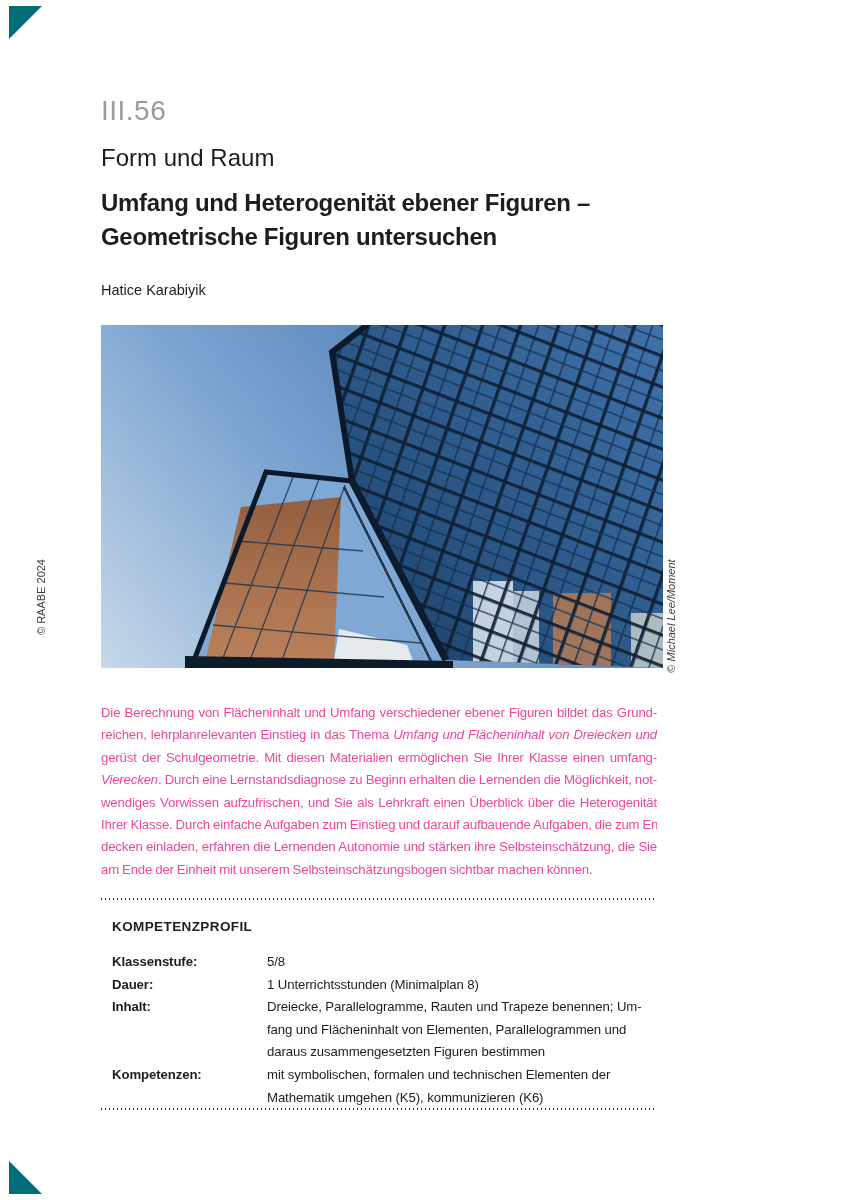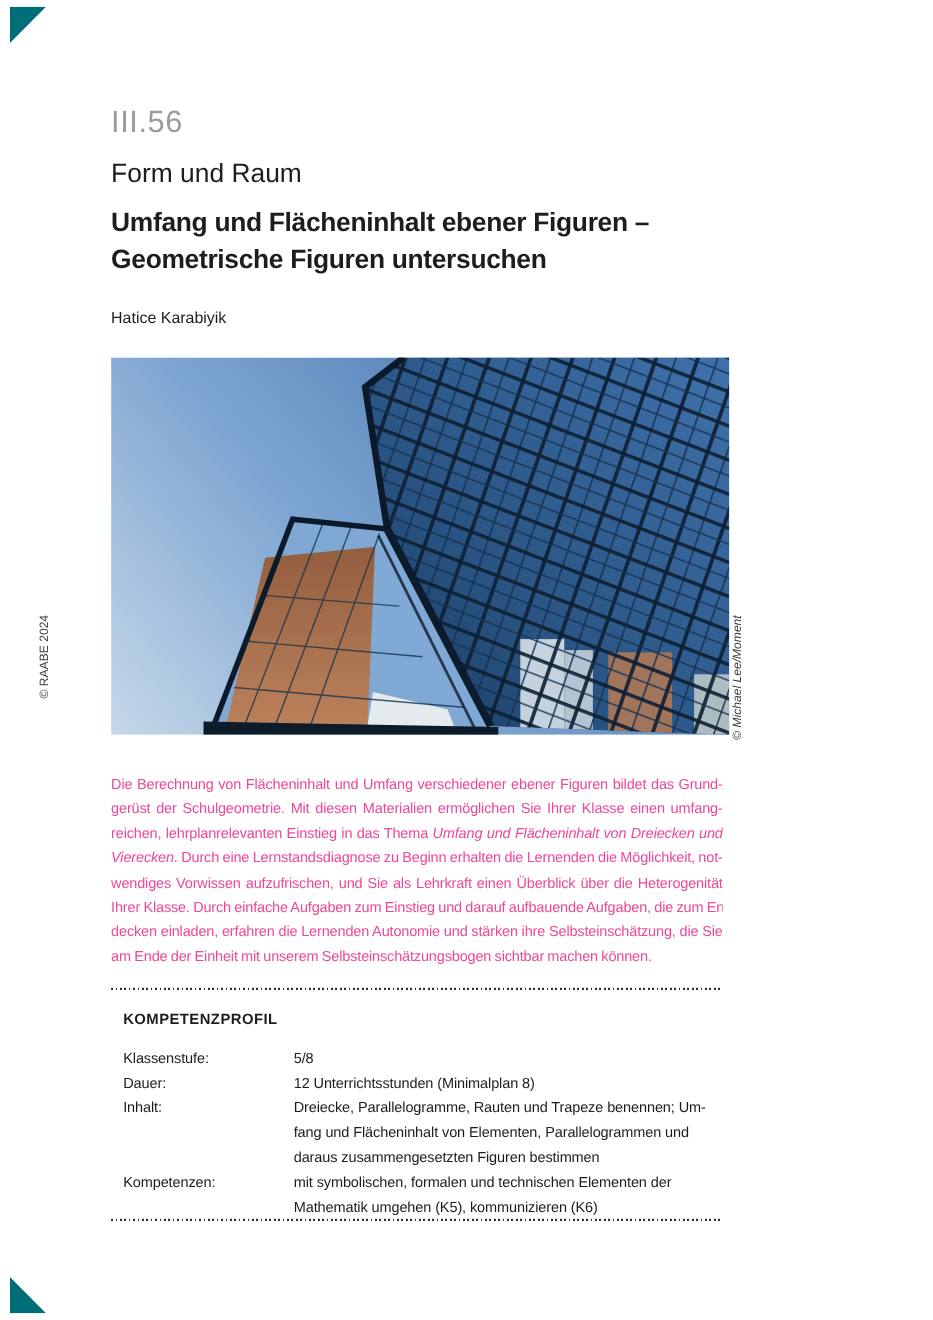--- a/index.html
+++ b/index.html
@@ -32,36 +32,36 @@
   .em{font-style:italic;}
   
   .dotted{position:absolute;left:101px;width:556px;height:2px;
     background:repeating-linear-gradient(to right,#2f2f2e 0 1.5px,transparent 1.5px 4px);}
   .dotted-1{top:898px;}
   .dotted-2{top:1108px;}
   
   .profile-heading{position:absolute;left:112px;top:919px;font-size:13.5px;font-weight:700;letter-spacing:.4px;text-align:center;}
   .profile{position:absolute;left:112px;top:951px;width:545px;display:grid;
     grid-template-columns:155px 1fr;font-size:13.2px;line-height:22.6px;letter-spacing:-.1px;}
-  .profile-label{font-weight:400;}
+  .profile-label{font-weight:700;}
   .profile-value{white-space:pre-line;}
 </style>
 </head>
 <body>
 
 <div class="page">
 
   <div class="tri tri-top"></div>
   <div class="tri tri-bottom"></div>
 
   <div class="issue">III.56</div>
   <div class="category">Form und Raum</div>
 
   <div class="title">
-    <div>Umfang und Flächeninhalt ebener Figuren –</div>
+    <div>Umfang und Heterogenität ebener Figuren –</div>
     <div>Geometrische Figuren untersuchen</div>
   </div>
 
   <div class="author">Hatice Karabiyik</div>
 
   <div class="photo">
     <svg viewBox="0 0 562 343" xmlns="http://www.w3.org/2000/svg">
       <defs>
         <linearGradient id="skyg" gradientUnits="userSpaceOnUse" x1="0" y1="343" x2="430" y2="-20">
           <stop offset="0" stop-color="#c6d8e9"></stop>
@@ -128,38 +128,38 @@
 
       <polygon points="84,331 352,336 352,343 84,343" fill="#0e1b28"></polygon>
     </svg>
   </div>
 
   <div class="side-copy">© RAABE 2024</div>
   <div class="photo-credit">© Michael Lee/Moment</div>
 
   <div class="intro">
     <div class="intro-line"><span>Die Berechnung von Flächeninhalt und Umfang verschiedener ebener Figuren bildet das Grund-</span><span class="em"></span><span></span></div>
+    <div class="intro-line"><span>reichen, lehrplanrelevanten Einstieg in das Thema </span><span class="em">Umfang und Flächeninhalt von Dreiecken und</span><span></span></div>
     <div class="intro-line"><span>gerüst der Schulgeometrie. Mit diesen Materialien ermöglichen Sie Ihrer Klasse einen umfang-</span><span class="em"></span><span></span></div>
-    <div class="intro-line"><span>reichen, lehrplanrelevanten Einstieg in das Thema </span><span class="em">Umfang und Flächeninhalt von Dreiecken und</span><span></span></div>
     <div class="intro-line"><span></span><span class="em">Vierecken</span><span>. Durch eine Lernstandsdiagnose zu Beginn erhalten die Lernenden die Möglichkeit, not-</span></div>
     <div class="intro-line"><span>wendiges Vorwissen aufzufrischen, und Sie als Lehrkraft einen Überblick über die Heterogenität</span><span class="em"></span><span></span></div>
     <div class="intro-line"><span>Ihrer Klasse. Durch einfache Aufgaben zum Einstieg und darauf aufbauende Aufgaben, die zum Ent-</span><span class="em"></span><span></span></div>
     <div class="intro-line"><span>decken einladen, erfahren die Lernenden Autonomie und stärken ihre Selbsteinschätzung, die Sie</span><span class="em"></span><span></span></div>
     <div class="intro-line last"><span>am Ende der Einheit mit unserem Selbsteinschätzungsbogen sichtbar machen können.</span><span class="em"></span><span></span></div>
   </div>
 
   <div class="dotted dotted-1"></div>
 
   <div class="profile-heading">KOMPETENZPROFIL</div>
 
   <div class="profile">
     <div class="profile-label">Klassenstufe:</div>
     <div class="profile-value">5/8</div>
     <div class="profile-label">Dauer:</div>
-    <div class="profile-value">12 Unterrichtsstunden (Minimalplan 8)</div>
+    <div class="profile-value">1 Unterrichtsstunden (Minimalplan 8)</div>
     <div class="profile-label">Inhalt:</div>
     <div class="profile-value">Dreiecke, Parallelogramme, Rauten und Trapeze benennen; Um-
 fang und Flächeninhalt von Elementen, Parallelogrammen und
 daraus zusammengesetzten Figuren bestimmen</div>
     <div class="profile-label">Kompetenzen:</div>
     <div class="profile-value">mit symbolischen, formalen und technischen Elementen der
 Mathematik umgehen (K5), kommunizieren (K6)</div>
   </div>
 
   <div class="dotted dotted-2"></div>

